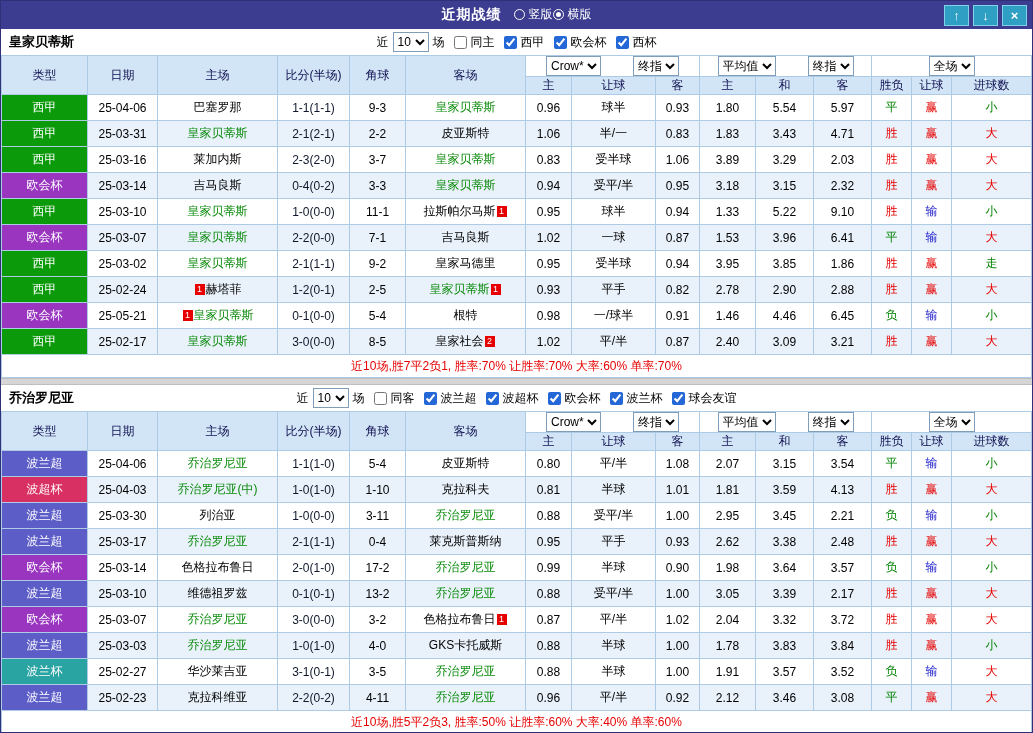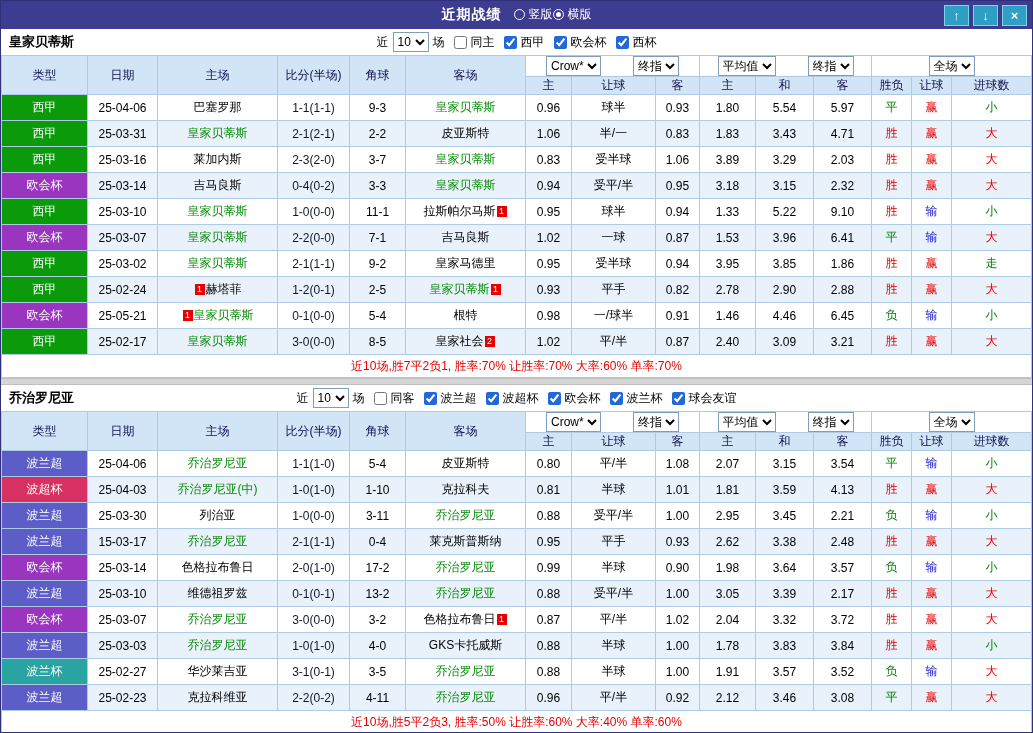--- a/index.html
+++ b/index.html
@@ -430,21 +430,21 @@
               <td>1.00</td>
               <td>2.95</td>
               <td>3.45</td>
               <td>2.21</td>
               <td class="res" style="color:#008000">负</td>
               <td class="res" style="color:#2222cc">输</td>
               <td class="res" style="color:#008000">小</td>
             </tr>
             <tr class="alt">
               <td class="league" style="background:#5d5dc8">波兰超</td>
-              <td>15-03-17</td>
+              <td>25-03-17</td>
               <td class="teamcell"><span class="tn focus">乔治罗尼亚</span></td>
               <td class="score">2-1(1-1)</td>
               <td>0-4</td>
               <td class="teamcell"><span class="tn">莱克斯普斯纳</span></td>
               <td>0.95</td>
               <td>平手</td>
               <td>0.93</td>
               <td>2.62</td>
               <td>3.38</td>
               <td>2.48</td>

